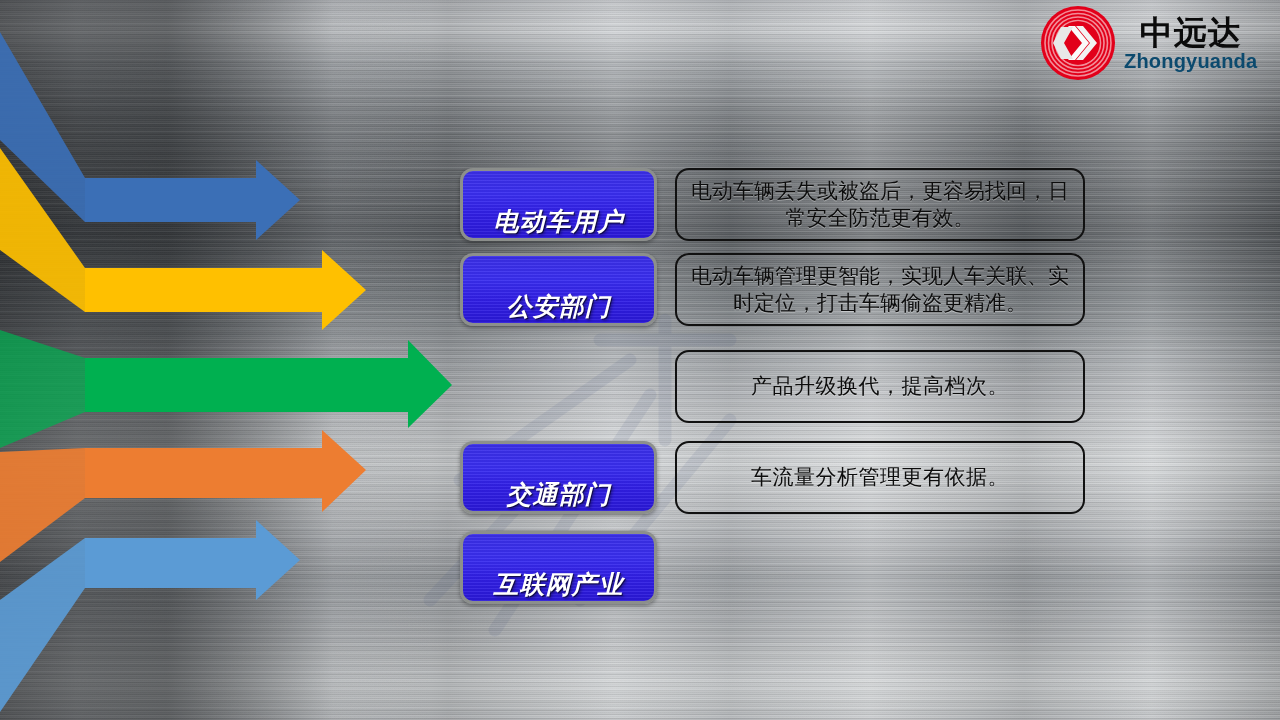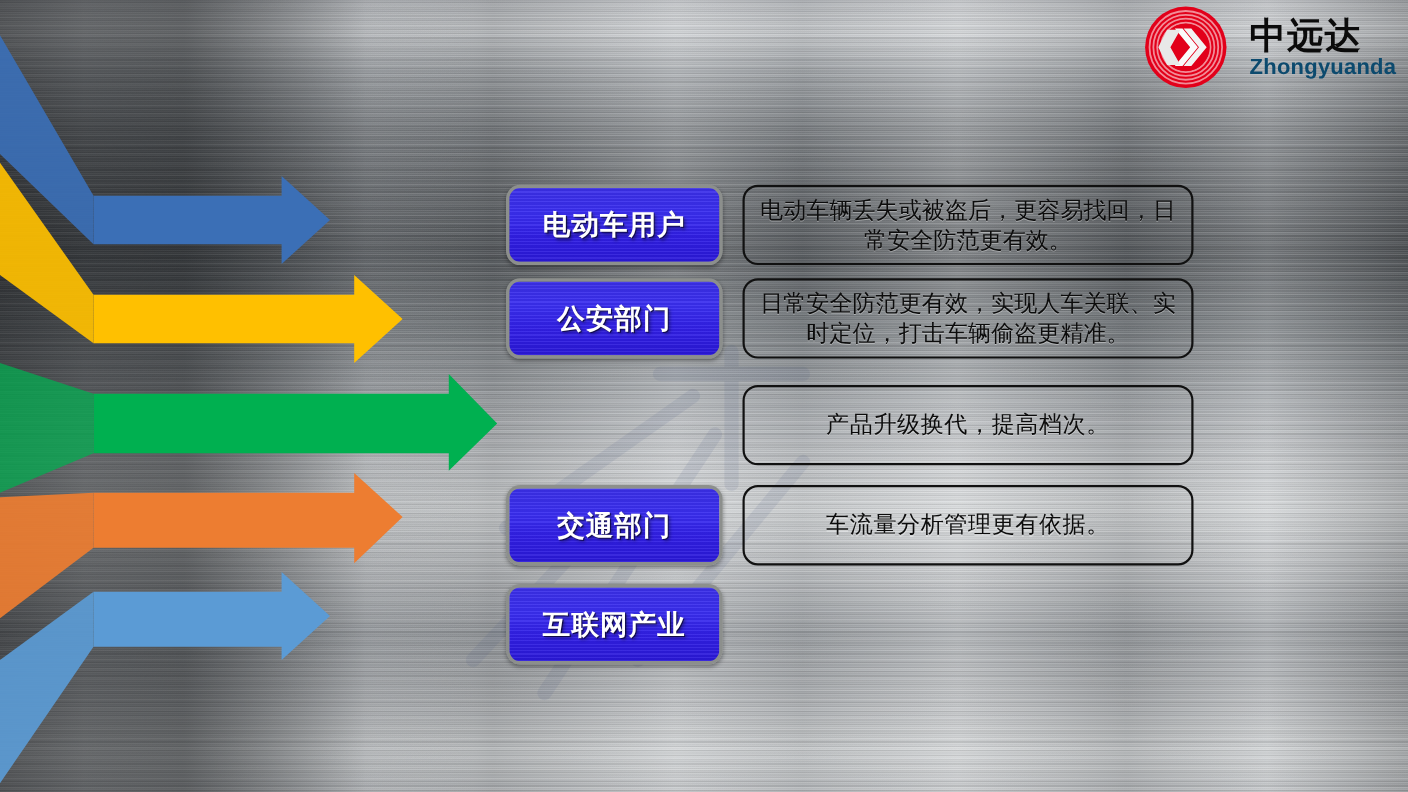--- a/index.html
+++ b/index.html
@@ -86,23 +86,24 @@
 
   
   .rows{position:absolute;left:0;top:0;width:1280px;height:720px;}
   .row{position:absolute;left:460px;width:625px;height:73px;}
   .tag{
     position:absolute;left:0;top:0;width:197px;height:73px;
     border-radius:13px;
     background:linear-gradient(180deg,#3b2fe8 0%,#3a2ef0 35%,#311fe6 65%,#2a18d8 100%);
     border:3px solid #8c8f8c;
     box-sizing:border-box;
-    display:flex;align-items:center;justify-content:center;
+    display:flex;align-items:flex-end;justify-content:center;
     box-shadow:0 2px 4px rgba(0,0,0,.35);
     overflow:hidden;
+    font-style:italic;
   }
   .tag::after{
     content:"";position:absolute;inset:0;
     background:repeating-linear-gradient(0deg,
       rgba(255,255,255,.07) 0px, rgba(255,255,255,.07) 1px,
       rgba(0,0,0,.05) 1px, rgba(0,0,0,.05) 3px);
     pointer-events:none;
   }
   .tag-label{
     position:relative;z-index:2;
@@ -118,21 +119,21 @@
   .desc-text{
     font-size:21px;color:#0c0c0c;line-height:1.28;text-align:center;
     font-family:"DejaVu Sans","Liberation Sans",sans-serif;
     text-shadow:0 1px 0 rgba(255,255,255,.35);
   }
   .desc.short .desc-text{letter-spacing:.5px;}
 
   
   .logo{position:absolute;right:8px;top:2px;width:232px;height:82px;display:flex;align-items:center;}
   .logo-mark{position:relative;width:76px;height:76px;flex:0 0 76px;}
-  .logo-text{margin-left:20px;display:flex;flex-direction:column;justify-content:center;line-height:1;}
+  .logo-text{margin-left:8px;display:flex;flex-direction:column;justify-content:center;line-height:1;text-align:center;}
   .logo-cn{font-size:33px;font-weight:bold;color:#0b0b0b;letter-spacing:1px;font-family:"DejaVu Sans","Liberation Sans",sans-serif;}
   .logo-en{font-size:20px;font-weight:bold;color:#0c4a6e;letter-spacing:.2px;margin-top:2px;}
 </style>
 </head>
 <body>
 
 <div id="slide">
 
   <div class="metal-base"></div>
   <div class="metal-v"></div>
@@ -189,21 +190,21 @@
       <div class="desc">
         <span class="desc-text">电动车辆丢失或被盗后，更容易找回，日常安全防范更有效。</span>
       </div>
     </div>
 
     <div class="row" style="top:253px">
       <div class="tag">
         <span class="tag-label">公安部门</span>
       </div>
       <div class="desc">
-        <span class="desc-text">日常安全防范更有效，实现人车关联、实时定位，打击车辆偷盗更精准。</span>
+        <span class="desc-text">电动车辆管理更智能，实现人车关联、实时定位，打击车辆偷盗更精准。</span>
       </div>
     </div>
 
     <div class="row" style="top:350px">
       <div class="desc short">
         <span class="desc-text">产品升级换代，提高档次。</span>
       </div>
     </div>
 
     <div class="row" style="top:441px">

